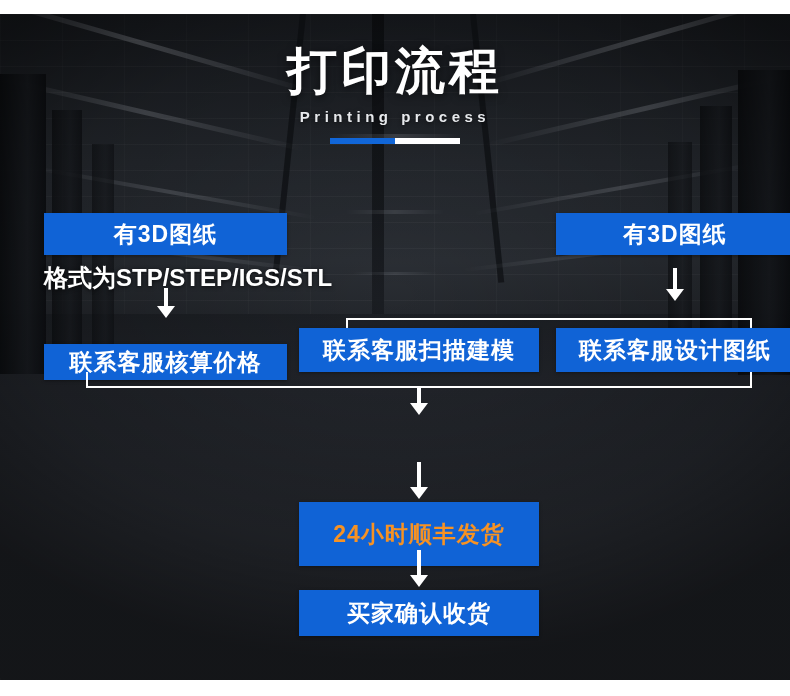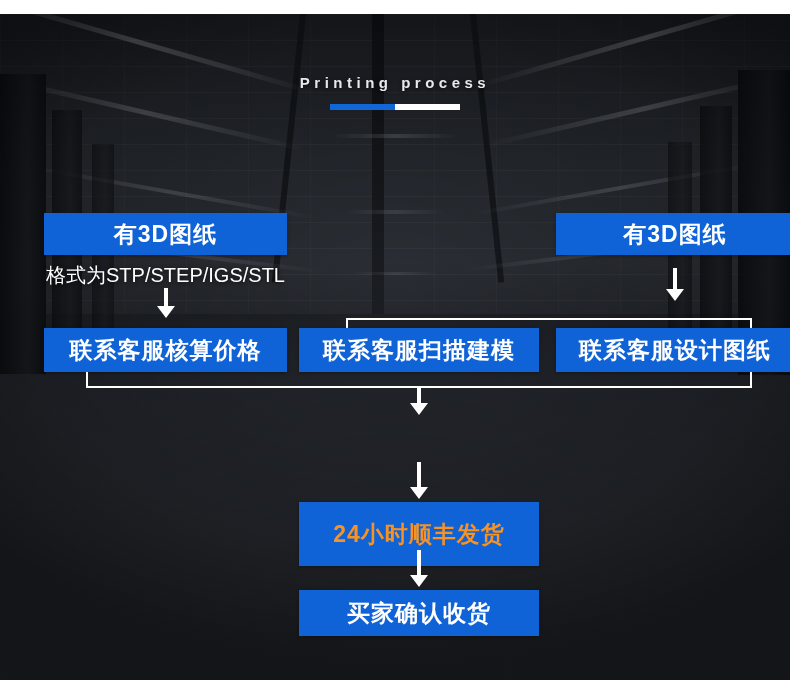--- a/index.html
+++ b/index.html
@@ -67,38 +67,38 @@
   .pR3{right:98px;top:128px;width:24px;height:210px;opacity:.62;}
   .vig{position:absolute;inset:0;background:radial-gradient(ellipse 70% 55% at 50% 42%,rgba(0,0,0,0) 0%,rgba(0,0,0,.25) 70%,rgba(0,0,0,.5) 100%);}
 
   
   .header{position:absolute;left:0;top:46px;width:790px;text-align:center;z-index:20;}
   .title{
     font-size:50px;line-height:1;font-weight:700;color:#ffffff;
     letter-spacing:4px;text-shadow:0 2px 8px rgba(0,0,0,.6);
   }
   .subtitle{
-    margin-top:28px;font-size:15px;letter-spacing:4.5px;color:#e7e9ec;font-weight:600;
+    margin-top:12px;font-size:15px;letter-spacing:4.5px;color:#e7e9ec;font-weight:600;
     text-shadow:0 1px 4px rgba(0,0,0,.6);
   }
   .accent{margin:13px auto 0;width:130px;height:6px;display:flex;}
   .accent .seg-blue{width:65px;height:6px;background:#1166d8;}
   .accent .seg-white{width:65px;height:6px;background:#ffffff;}
 
   
   .flow{position:absolute;left:0;top:0;width:790px;height:696px;z-index:25;margin-left:24px;}
   .box{
     position:absolute;background:#1063d6;color:#ffffff;
     display:flex;align-items:center;justify-content:center;
     font-size:23px;font-weight:700;letter-spacing:1px;
     box-shadow:0 1px 3px rgba(0,0,0,.35);
   }
   .box.orange{color:#f79223;}
   .caption{
-    position:absolute;color:#ffffff;font-size:20px;font-weight:400;
+    position:absolute;color:#ffffff;font-size:24px;font-weight:700;
     text-align:center;text-shadow:0 1px 4px rgba(0,0,0,.7);
     white-space:nowrap;
   }
   .arrow{position:absolute;}
   .arrow .shaft{position:absolute;left:50%;top:0;transform:translateX(-50%);width:4px;background:#ffffff;}
   .arrow .head{
     position:absolute;left:50%;transform:translateX(-50%);width:0;height:0;
     border-left:9px solid transparent;border-right:9px solid transparent;
     border-top:12px solid #ffffff;
   }
@@ -133,20 +133,21 @@
     <div class="pillar pR1"></div>
     <div class="pillar pR2"></div>
     <div class="pillar pR3"></div>
     <div class="vig"></div>
   </div>
 
   <div class="strip-top"></div>
   <div class="strip-bottom"></div>
 
   <div class="header">
+    <div class="title">打印流程</div>
     <div class="subtitle">Printing process</div>
     <div class="accent">
       <span class="seg-blue"></span>
       <span class="seg-white"></span>
     </div>
   </div>
 
   <div class="flow">
 
     <div class="box" style="left:20px;top:213px;width:243px;height:42px;">有3D图纸</div>
@@ -160,21 +161,21 @@
       <div class="head" style="top:18px;"></div>
     </div>
 
     <div class="arrow" style="left:636px;top:268px;width:30px;height:34px;">
       <div class="shaft" style="height:22px;"></div>
       <div class="head" style="top:21px;"></div>
     </div>
 
     <div class="bracket" style="left:322px;top:318px;width:402px;height:12px;"></div>
 
-    <div class="box" style="left:20px;top:328px;width:243px;height:44px;">联系客服核算价格</div>
+    <div class="box" style="left:20px;top:344px;width:243px;height:36px;">联系客服核算价格</div>
 
     <div class="box" style="left:532px;top:328px;width:238px;height:44px;">联系客服设计图纸</div>
 
     <div class="box" style="left:275px;top:328px;width:240px;height:44px;">联系客服扫描建模</div>
 
     <div class="bracket down" style="left:62px;top:372px;width:662px;height:14px;"></div>
 
     <div class="arrow" style="left:380px;top:386px;width:30px;height:29px;">
       <div class="shaft" style="height:18px;"></div>
       <div class="head" style="top:17px;"></div>

